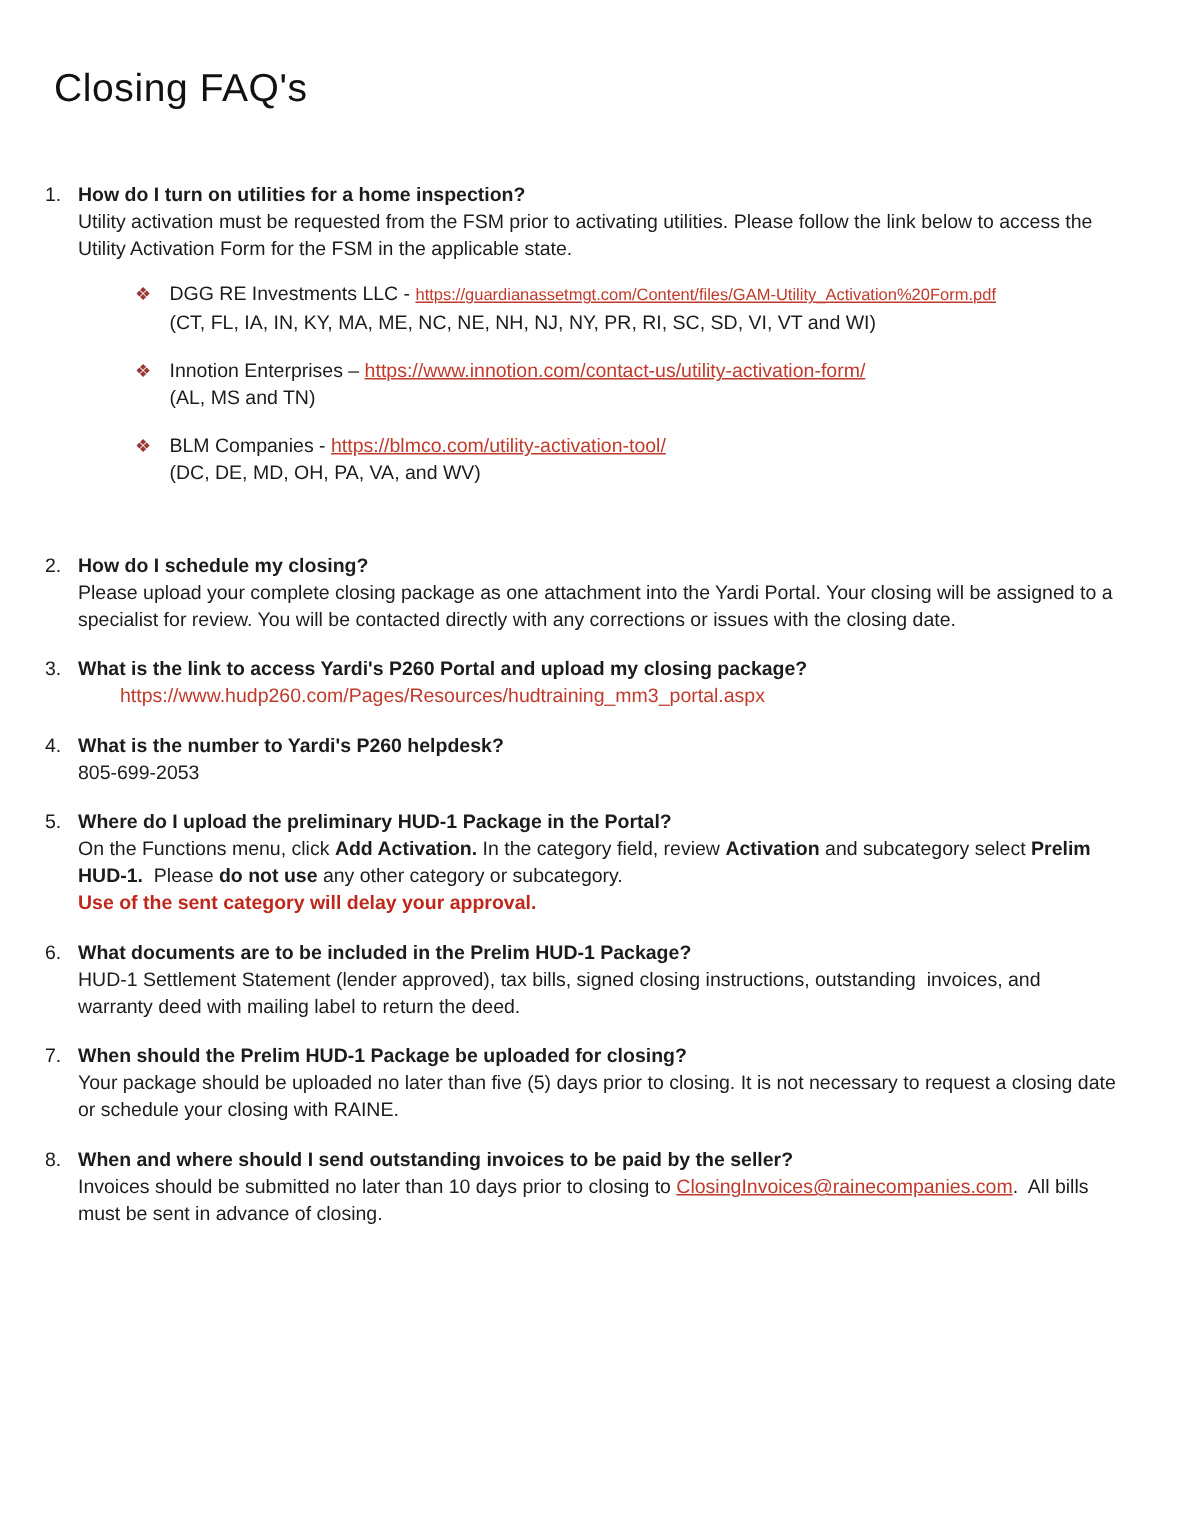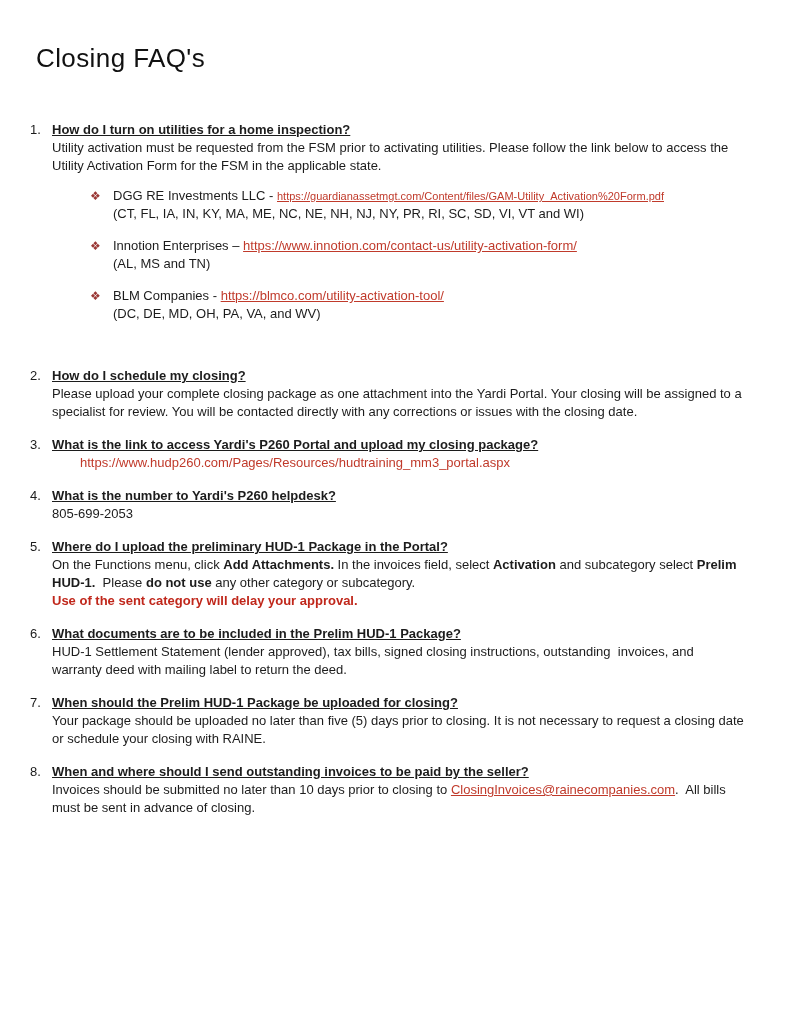--- a/index.html
+++ b/index.html
@@ -16,21 +16,21 @@
   }
   .title {
     font-size:26px; line-height:32px; font-weight:400;
     letter-spacing:0.4px;
     margin:0 0 47px 6px; color:#111;
   }
   .item { display:flex; margin-bottom:15px; }
   .item.gap-large { margin-bottom:30px; }
   .num { flex:0 0 22px; }
   .content { flex:1 1 auto; min-width:0; max-width:694px; }
-  .q { font-weight:700; white-space:pre-wrap;text-decoration:underline; }
+  .q { font-weight:700; white-space:pre-wrap; }
   .answer { white-space:pre-wrap; }
   .answer b { font-weight:700; }
   .warning { font-weight:700; color:#c0271b; white-space:pre-wrap; }
   .link { color:#c03a2b; text-decoration:underline; cursor:pointer; }
   .link.nounderline { text-decoration:none;margin-left:28px; }
   .link.small { font-size:11px; }
   .bullets { margin-top:0; }
   .bullet { display:flex; margin:12px 0 14px 38px; }
   .glyph { flex:0 0 23px; color:#9a3734; font-family:"DejaVu Sans",sans-serif; font-size:12px; line-height:18px; }
   .btext { flex:1 1 auto; white-space:pre-wrap; }
@@ -84,21 +84,21 @@
     <div class="content">
       <div class="q">What is the number to Yardi's P260 helpdesk?</div>
       <div class="answer">805-699-2053</div>
     </div>
   </div>
 
   <div class="item">
     <div class="num">5.</div>
     <div class="content">
       <div class="q">Where do I upload the preliminary HUD-1 Package in the Portal?</div>
-      <div class="answer"><span>On the Functions menu, click </span><b>Add Attachments.</b><span> In the invoices field, select </span><b>Activation</b><span> and subcategory select </span><b>Prelim HUD-1.</b><span>  Please </span><b>do not use</b><span> any other category or subcategory.</span></div>
+      <div class="answer"><span>On the Functions menu, click </span><b>Add Activation.</b><span> In the category field, review </span><b>Activation</b><span> and subcategory select </span><b>Prelim HUD-1.</b><span>  Please </span><b>do not use</b><span> any other category or subcategory.</span></div>
       <div class="warning">Use of the sent category will delay your approval.</div>
     </div>
   </div>
 
   <div class="item">
     <div class="num">6.</div>
     <div class="content">
       <div class="q">What documents are to be included in the Prelim HUD-1 Package?</div>
       <div class="answer">HUD-1 Settlement Statement (lender approved), tax bills, signed closing instructions, outstanding  invoices, and warranty deed with mailing label to return the deed.</div>
     </div>

